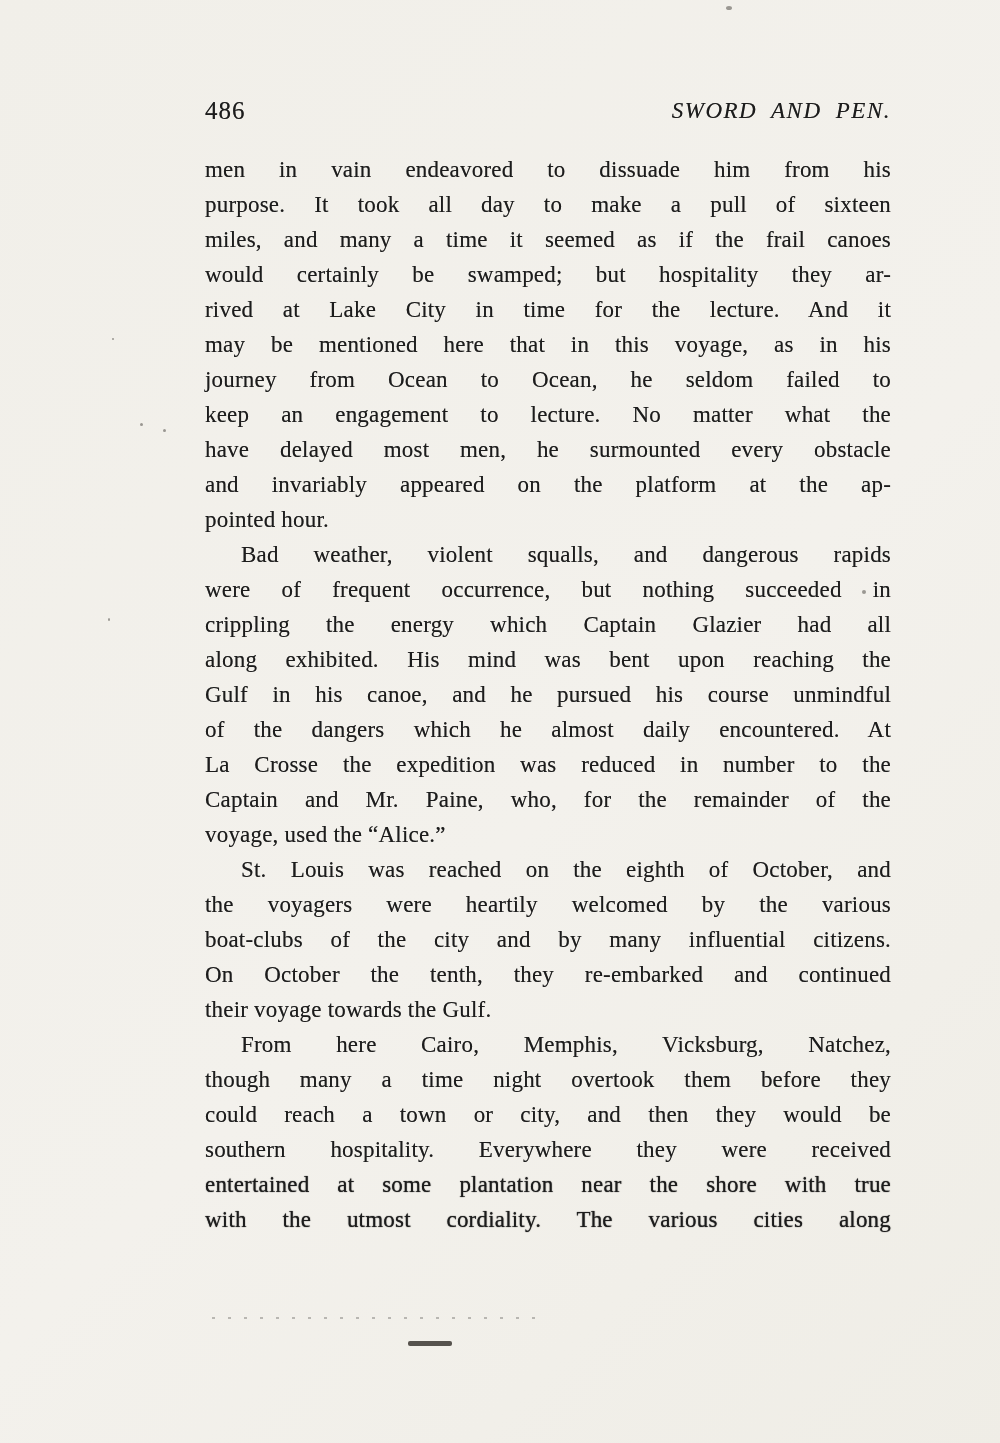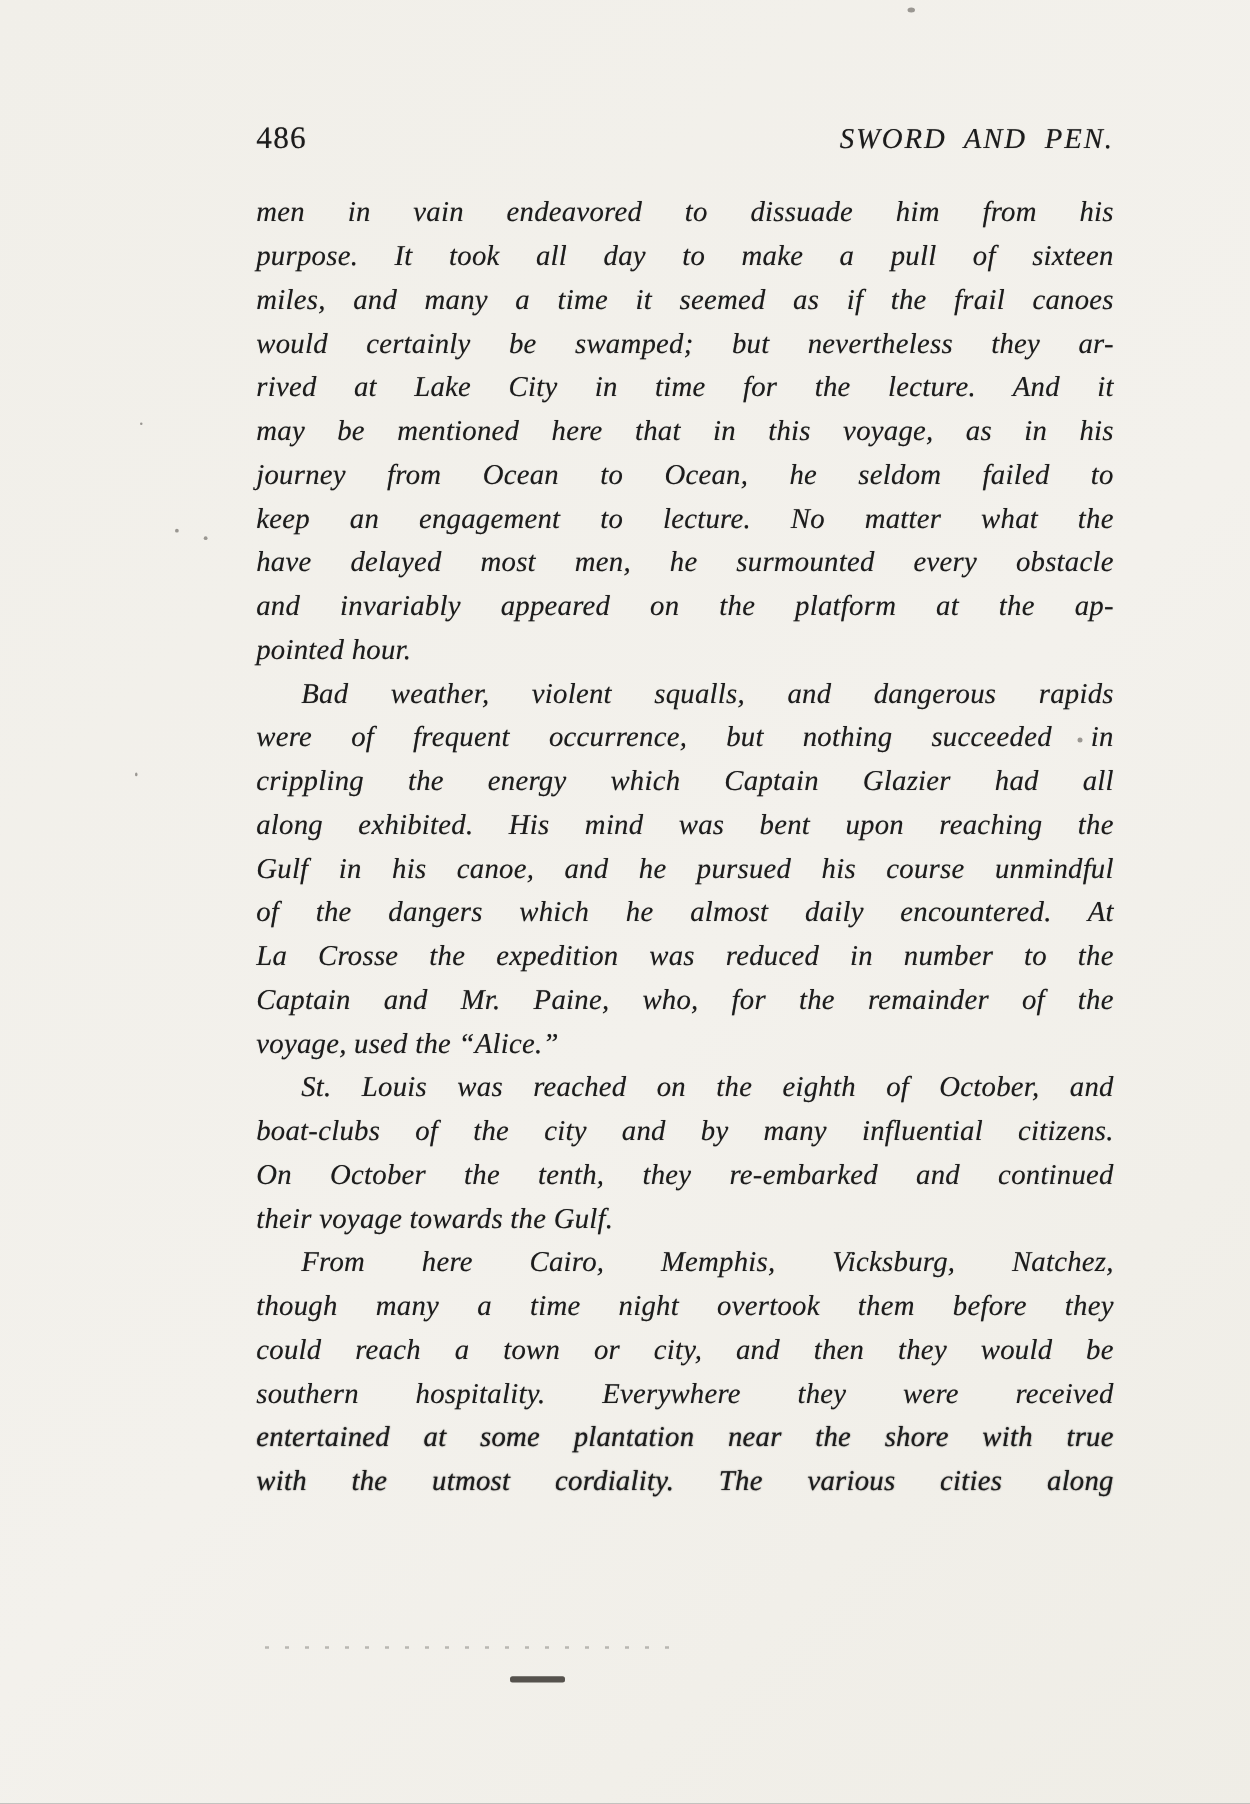--- a/index.html
+++ b/index.html
@@ -44,21 +44,21 @@
     text-shadow: 0 0 0.6px rgba(20,20,20,0.55);
   }
 
   
   .body-block {
     position: absolute;
     left: 205px;
     top: 152px;
     width: 686px;
   }
-  .paragraph { margin: 0; font-style: italic; }
+  .paragraph { margin: 0; }
   .line {
     font-size: 23px;
     line-height: 35px;
     letter-spacing: 0.2px;
     text-align: justify;
     text-align-last: justify;
     text-shadow: 0 0 0.6px rgba(20,20,20,0.5);
     white-space: normal;
   }
   .line.indent { text-indent: 36px; }
@@ -95,21 +95,21 @@
   <div class="header">
     <span class="page-number">486</span>
     <span class="running-title">SWORD AND PEN.</span>
   </div>
 
   <div class="body-block">
       <div class="paragraph">
         <div class="line">men in vain endeavored to dissuade him from his</div>
         <div class="line">purpose. It took all day to make a pull of sixteen</div>
         <div class="line">miles, and many a time it seemed as if the frail canoes</div>
-        <div class="line">would certainly be swamped; but nevertheless they ar-</div>
+        <div class="line">would certainly be swamped; but hospitality they ar-</div>
         <div class="line">rived at Lake City in time for the lecture. And it</div>
         <div class="line">may be mentioned here that in this voyage, as in his</div>
         <div class="line">journey from Ocean to Ocean, he seldom failed to</div>
         <div class="line">keep an engagement to lecture. No matter what the</div>
         <div class="line">have delayed most men, he surmounted every obstacle</div>
         <div class="line">and invariably appeared on the platform at the ap-</div>
         <div class="line last">pointed hour.</div>
       </div>
       <div class="paragraph">
         <div class="line indent">Bad weather, violent squalls, and dangerous rapids</div>
@@ -117,20 +117,21 @@
         <div class="line">crippling the energy which Captain Glazier had all</div>
         <div class="line">along exhibited. His mind was bent upon reaching the</div>
         <div class="line">Gulf in his canoe, and he pursued his course unmindful</div>
         <div class="line">of the dangers which he almost daily encountered. At</div>
         <div class="line">La Crosse the expedition was reduced in number to the</div>
         <div class="line">Captain and Mr. Paine, who, for the remainder of the</div>
         <div class="line last">voyage, used the “Alice.”</div>
       </div>
       <div class="paragraph">
         <div class="line indent">St. Louis was reached on the eighth of October, and</div>
+        <div class="line">the voyagers were heartily welcomed by the various</div>
         <div class="line">boat-clubs of the city and by many influential citizens.</div>
         <div class="line">On October the tenth, they re-embarked and continued</div>
         <div class="line last">their voyage towards the Gulf.</div>
       </div>
       <div class="paragraph">
         <div class="line indent">From here Cairo, Memphis, Vicksburg, Natchez,</div>
         <div class="line">though many a time night overtook them before they</div>
         <div class="line">could reach a town or city, and then they would be</div>
         <div class="line">southern hospitality. Everywhere they were received</div>
         <div class="line">entertained at some plantation near the shore with true</div>

